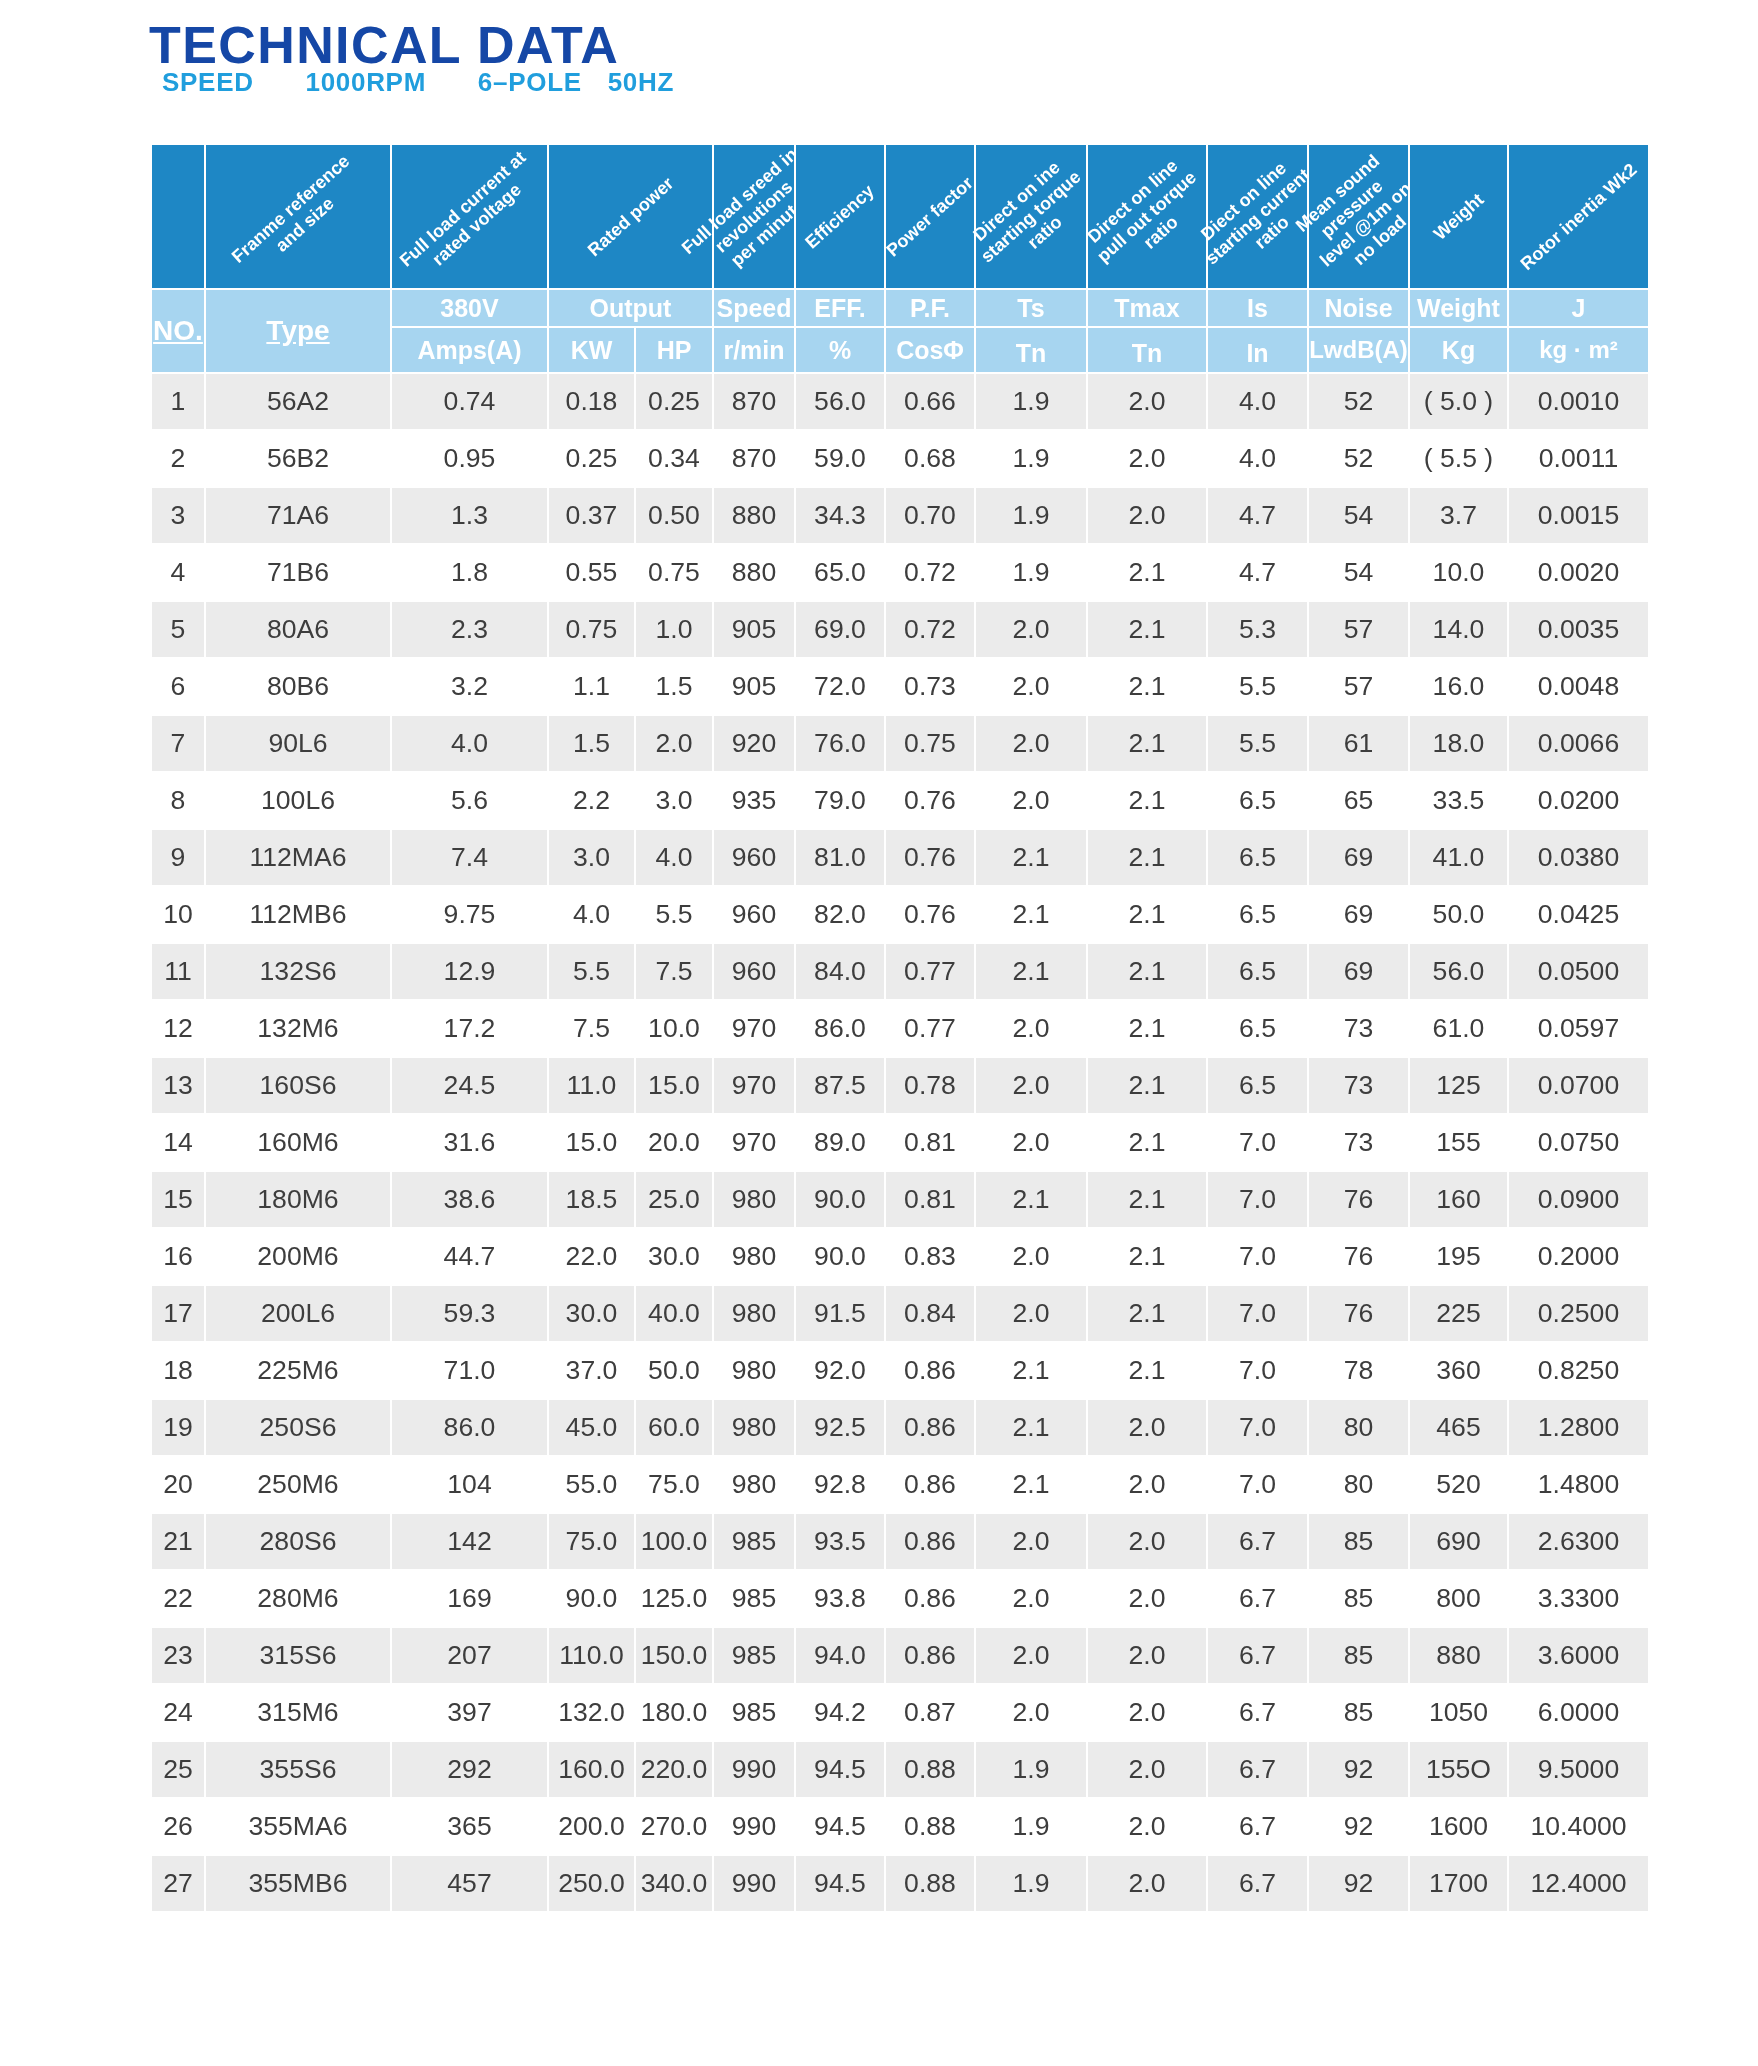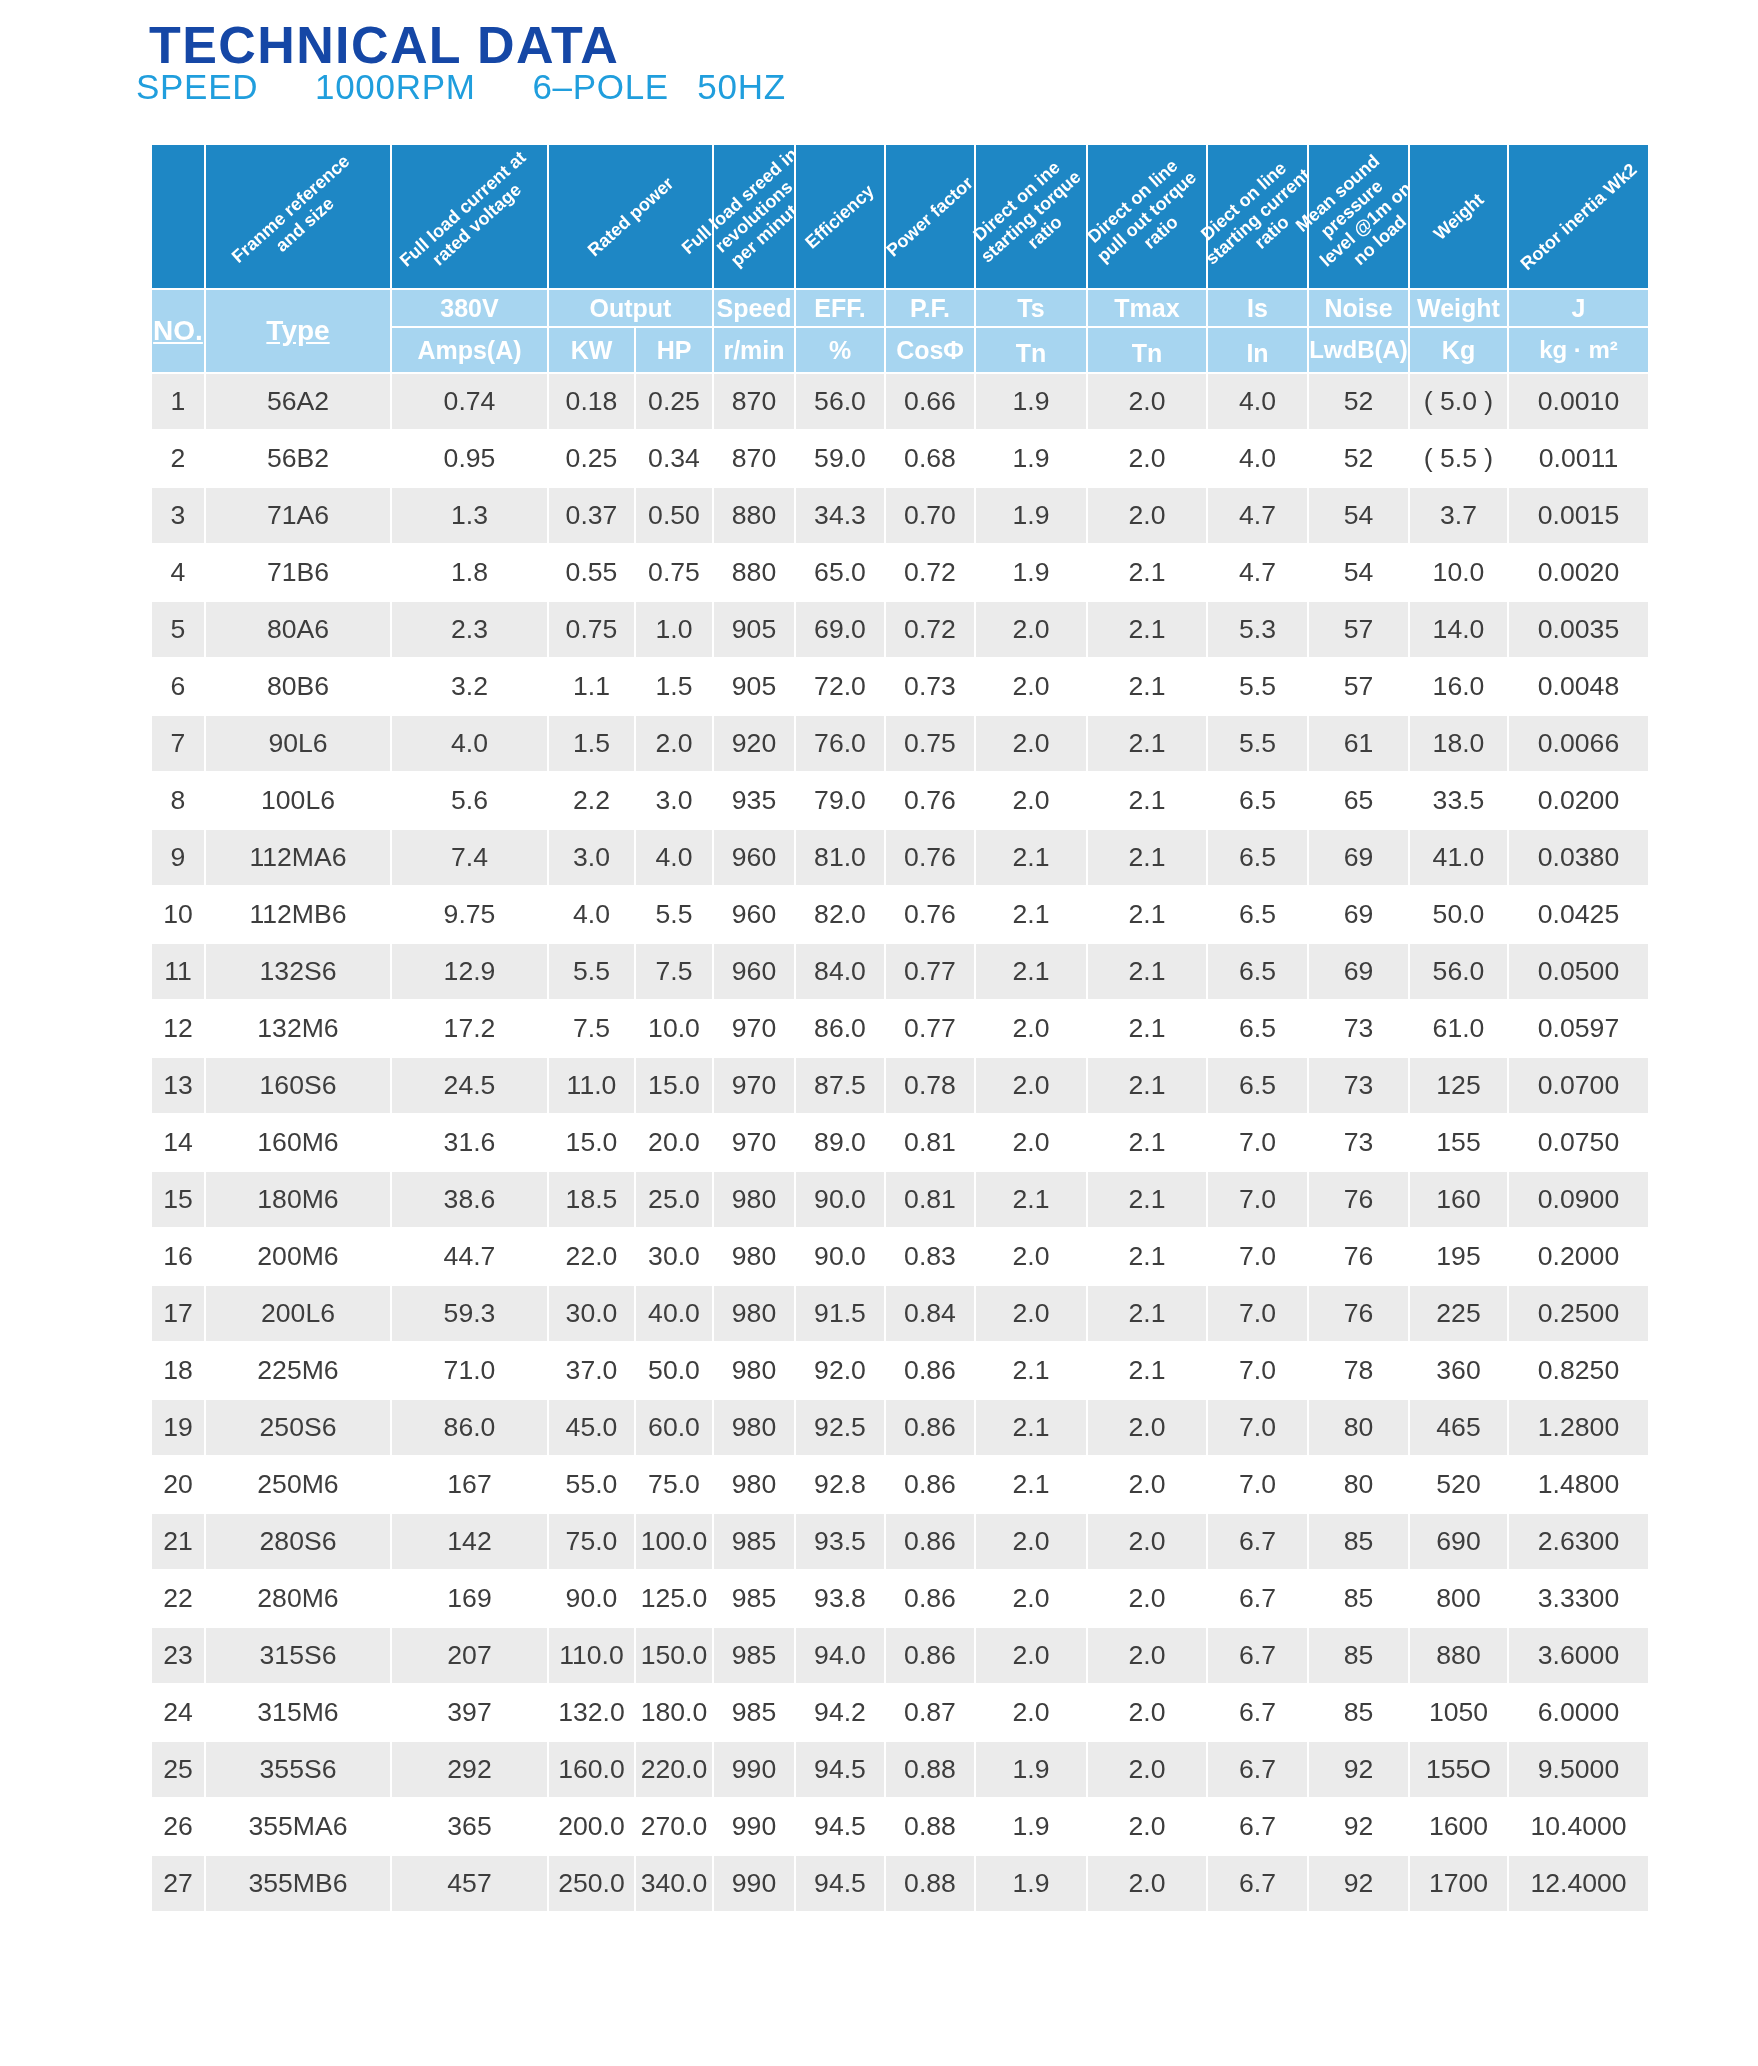--- a/index.html
+++ b/index.html
@@ -14,22 +14,22 @@
   html,body{margin:0;padding:0;background:#fff;}
   body{width:1758px;height:2066px;font-family:"Liberation Sans",sans-serif;}
   .page{position:relative;width:1758px;height:2066px;background:#fff;overflow:hidden;}
 
   .page-title{
     position:absolute;left:149px;top:15.4px;
     font-size:52px;font-weight:bold;letter-spacing:1.4px;
     color:var(--c-title);white-space:pre;
   }
   .page-subtitle{
-    position:absolute;left:136px;top:67px;
-    font-size:35px;font-weight:normal;letter-spacing:0.7px;word-spacing:18px;
+    position:absolute;left:162px;top:67px;
+    font-size:26px;font-weight:bold;letter-spacing:0.7px;word-spacing:18px;
     color:var(--c-subtitle);white-space:pre;
   }
 
   table.spec{
     position:absolute;left:150px;top:143px;
     width:1499px;table-layout:fixed;border-collapse:collapse;
   }
   table.spec td{border:2.8px solid #fff;padding:0;text-align:center;vertical-align:middle;}
 
   tr.diag-row{height:145px;}
@@ -486,21 +486,21 @@
           <td>2.1</td>
           <td>2.0</td>
           <td>7.0</td>
           <td>80</td>
           <td>465</td>
           <td>1.2800</td>
         </tr>
         <tr>
           <td>20</td>
           <td>250M6</td>
-          <td>167</td>
+          <td>104</td>
           <td>55.0</td>
           <td>75.0</td>
           <td>980</td>
           <td>92.8</td>
           <td>0.86</td>
           <td>2.1</td>
           <td>2.0</td>
           <td>7.0</td>
           <td>80</td>
           <td>520</td>

